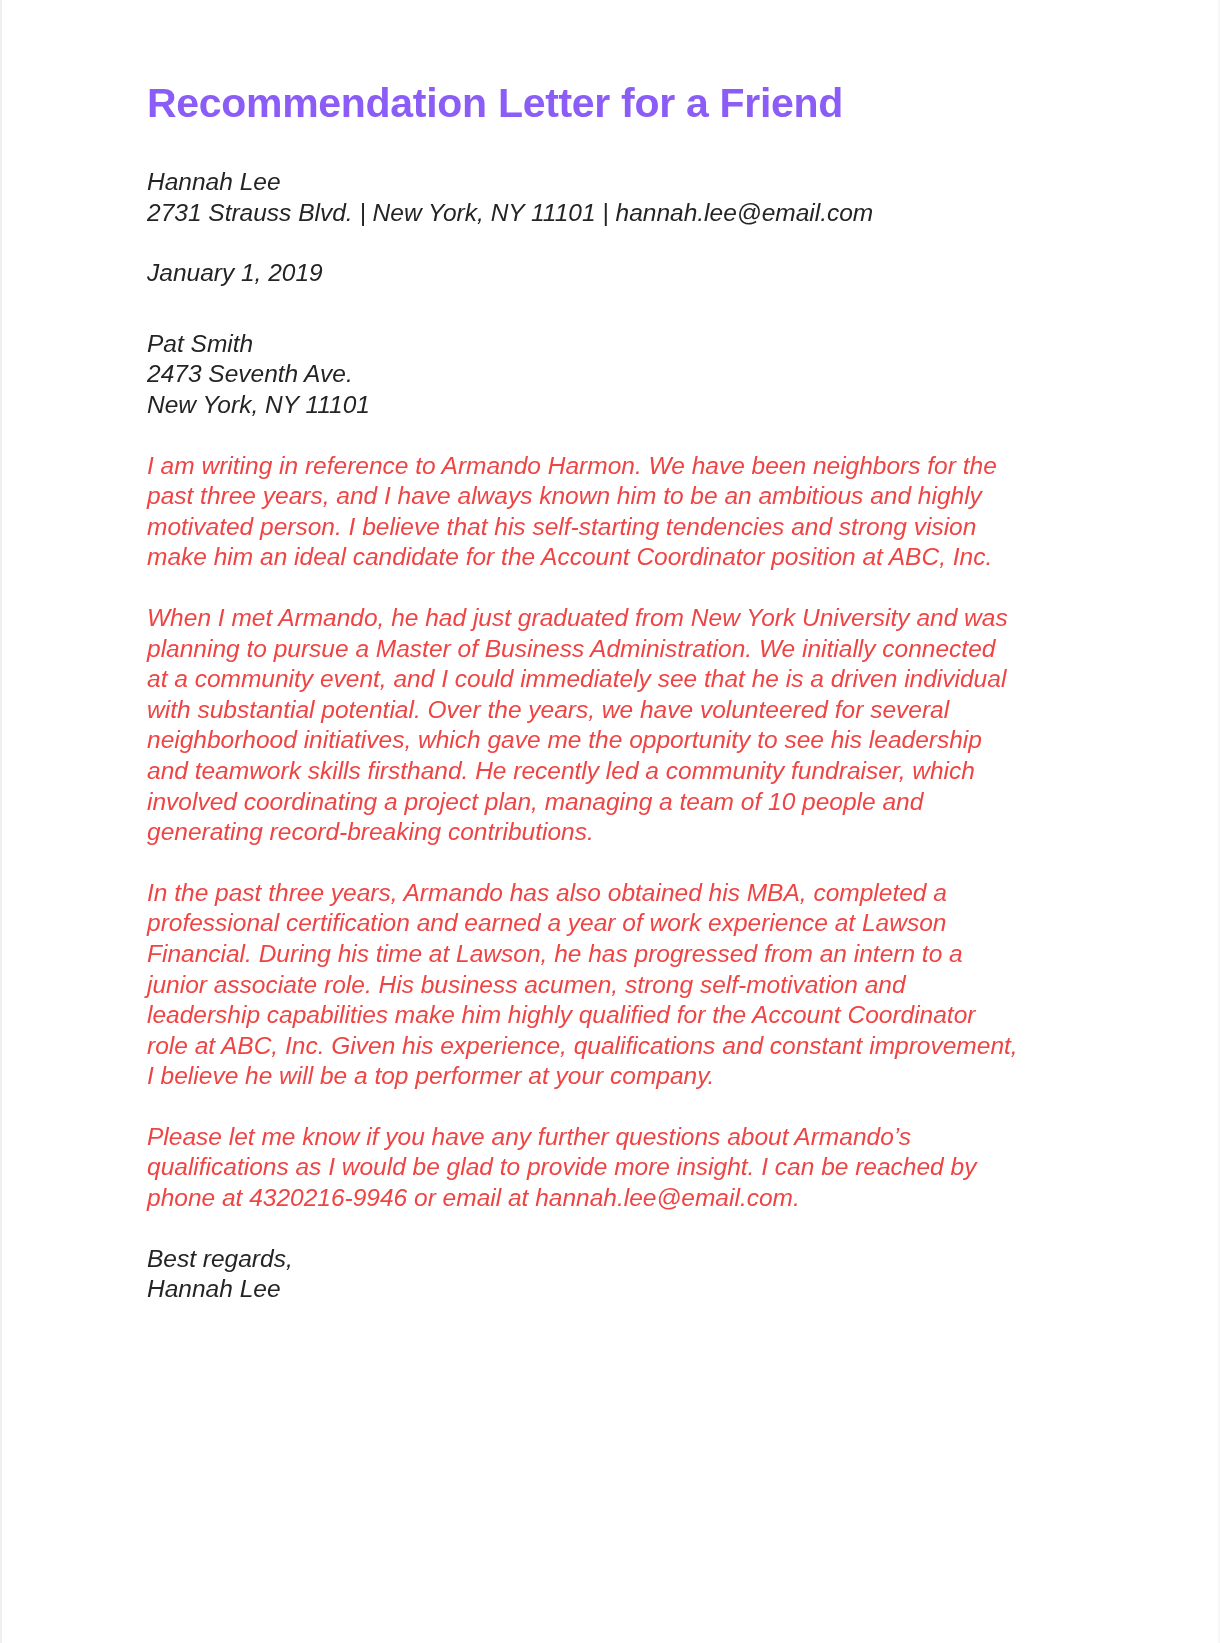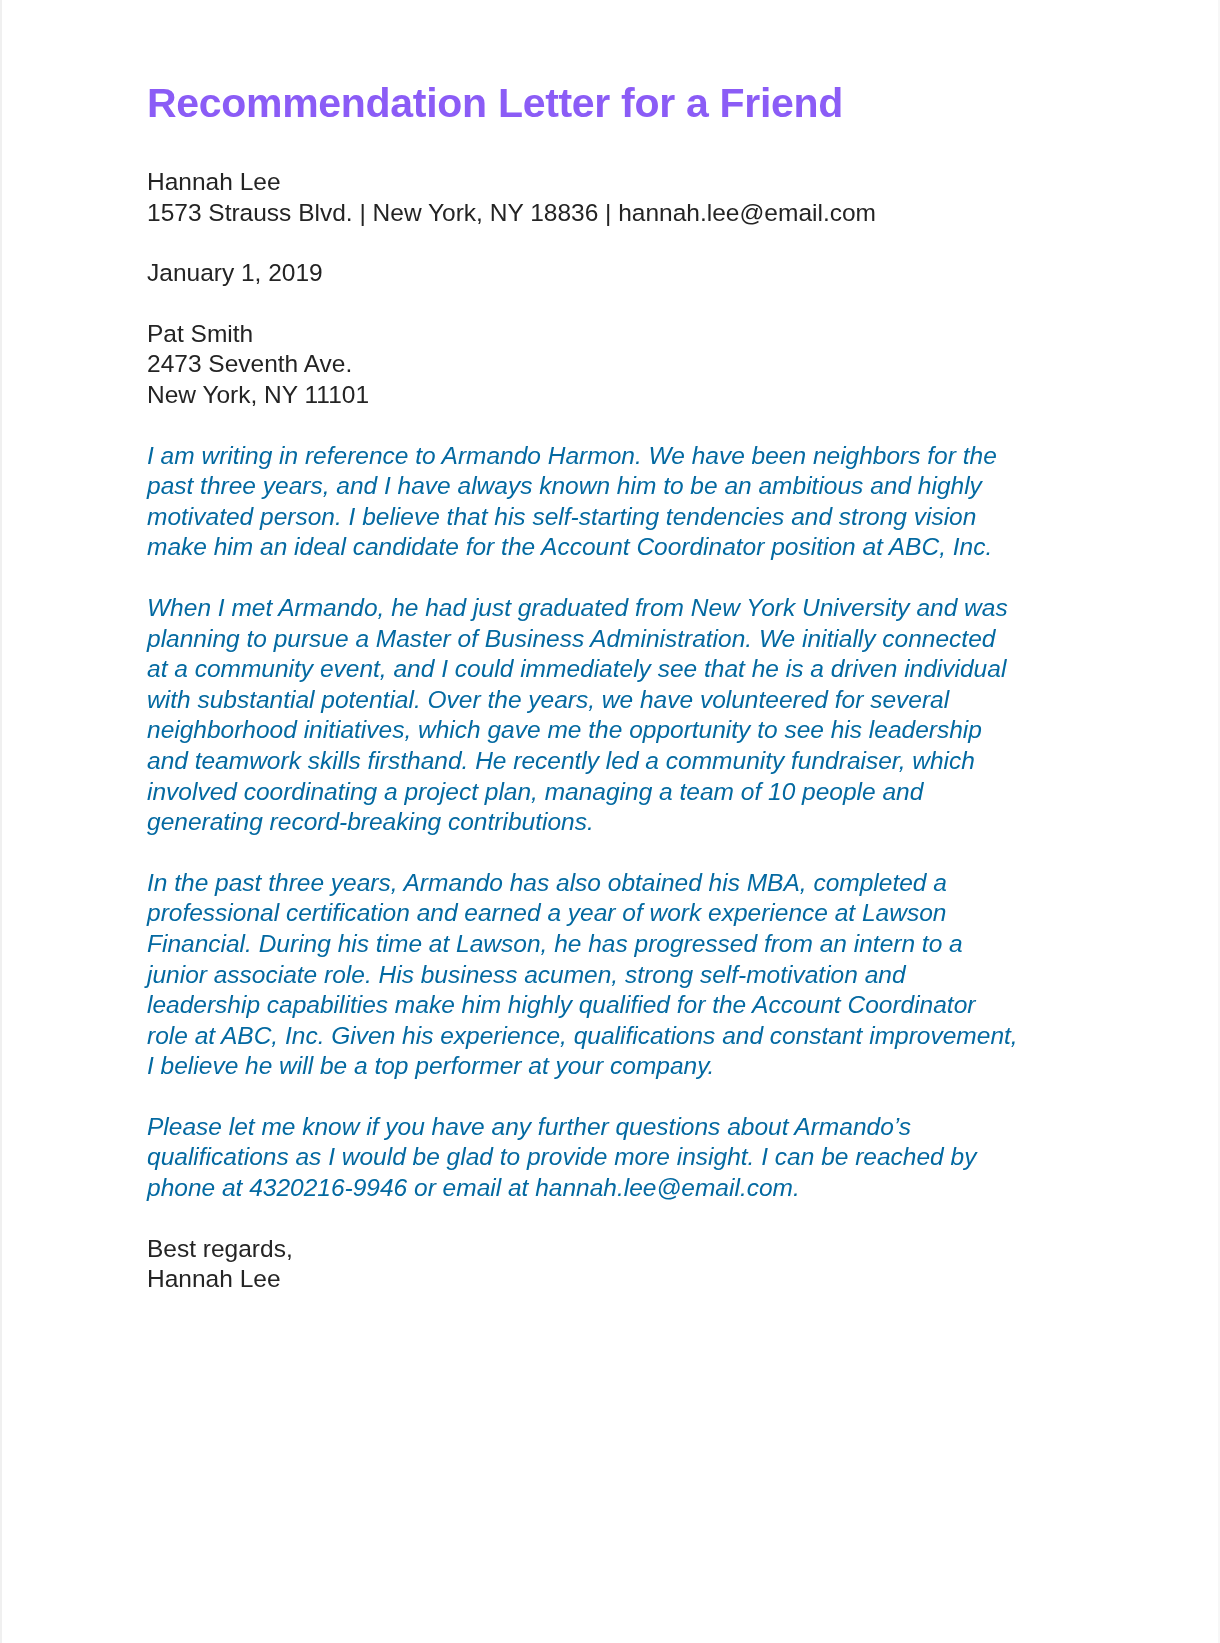--- a/index.html
+++ b/index.html
@@ -40,46 +40,47 @@
     font-stretch: condensed;
     color: #8b5cf6;
     letter-spacing: -0.3px;
     line-height: 1.05;
     margin: 0;
     padding-top: 82px;
     white-space: nowrap;
   }
 
   .block {
+    font-style: italic;
     font-size: 24.5px;
     line-height: 30.6px;
     color: #242424;
   }
 
   .sender-block {
     margin-top: 42px;
   }
 
   .date-block {
     margin-top: 30px;
   }
 
   .recipient-block {
-    margin-top: 30px;
+    margin-top: 40px;
   }
 
   .salutation {
     margin-top: 30px;
   }
 
   .para {
     font-style: italic;
     font-size: 24.5px;
     line-height: 30.6px;
-    color: #0369a1;
+    color: #ef4444;
     margin-top: 30px;
     text-align: left;
   }
 
   .closing-block {
     margin-top: 30px;
   }
 
   .line {
     display: block;
@@ -89,21 +90,21 @@
 </head>
 <body>
 
 <div class="page">
   <div class="content">
 
     <h1 class="doc-title">Recommendation Letter for a Friend</h1>
 
     <div class="block sender-block">
       <span class="line">Hannah Lee</span>
-      <span class="line">1573 Strauss Blvd. | New York, NY 18836 | hannah.lee@email.com</span>
+      <span class="line">2731 Strauss Blvd. | New York, NY 11101 | hannah.lee@email.com</span>
     </div>
 
     <div class="block date-block">
       <span class="line">January 1, 2019</span>
     </div>
 
     <div class="block recipient-block">
       <span class="line">Pat Smith</span>
       <span class="line">2473 Seventh Ave.</span>
       <span class="line">New York, NY 11101</span>

